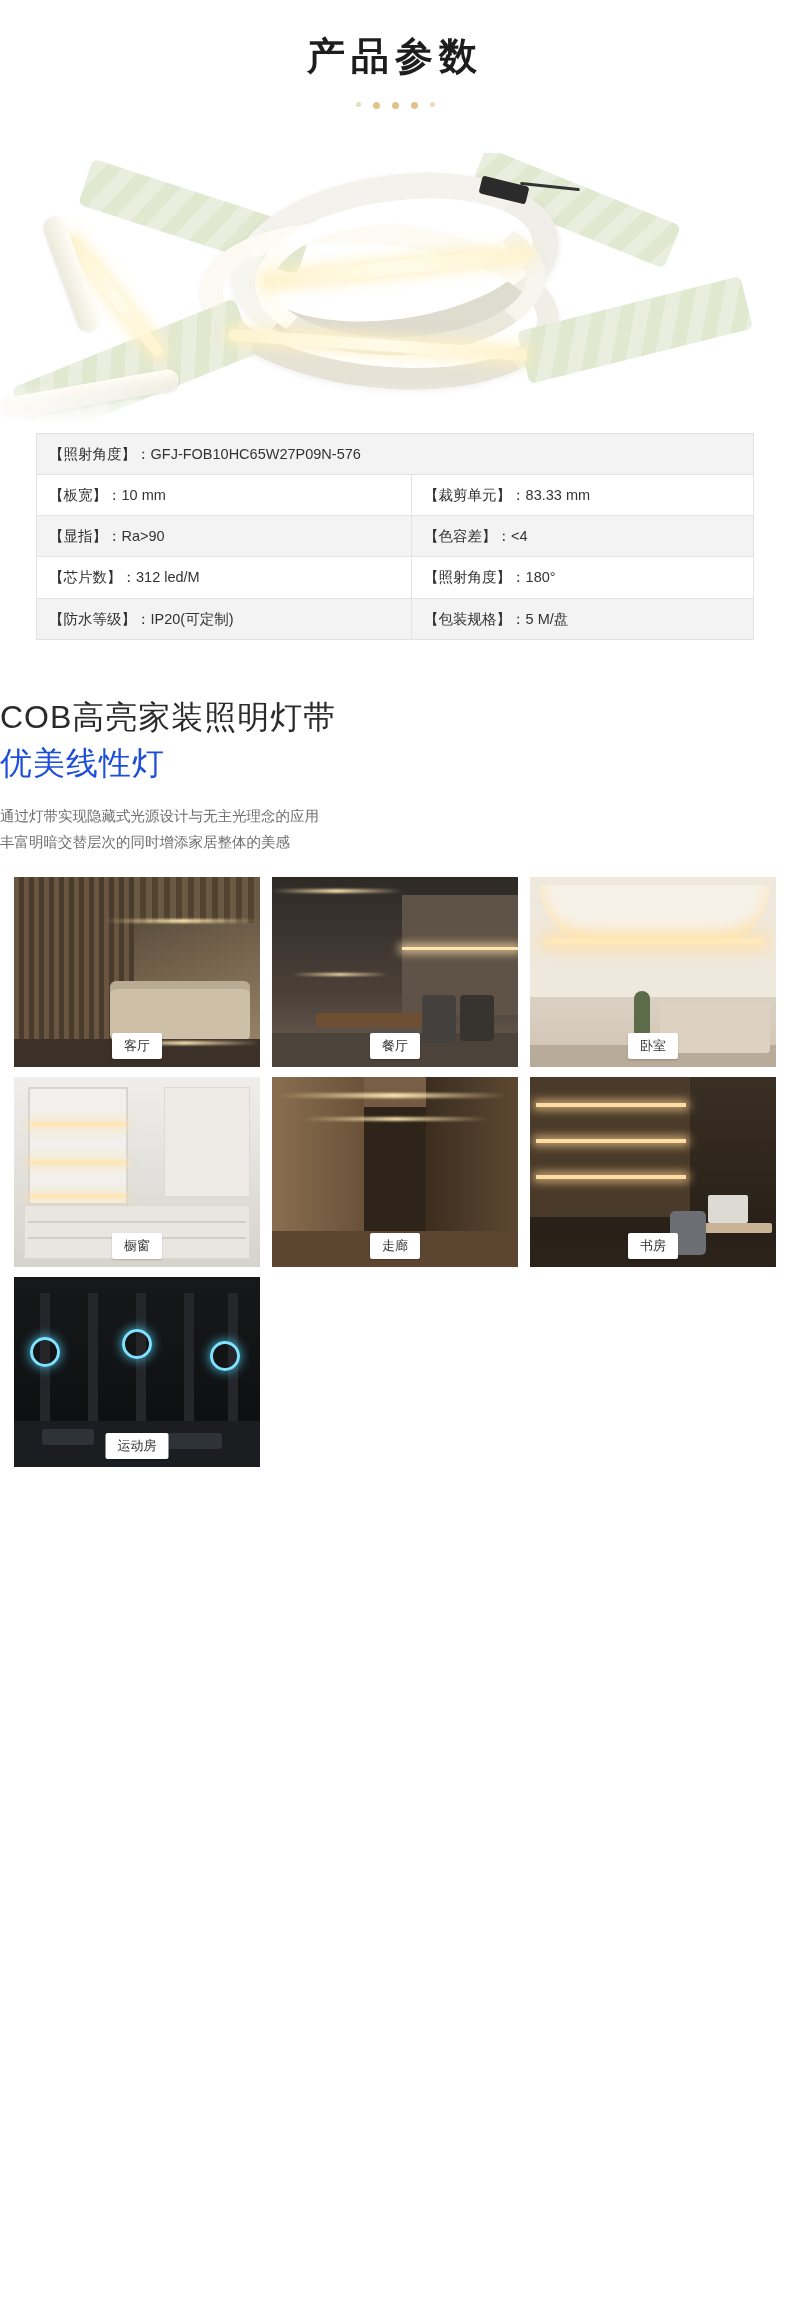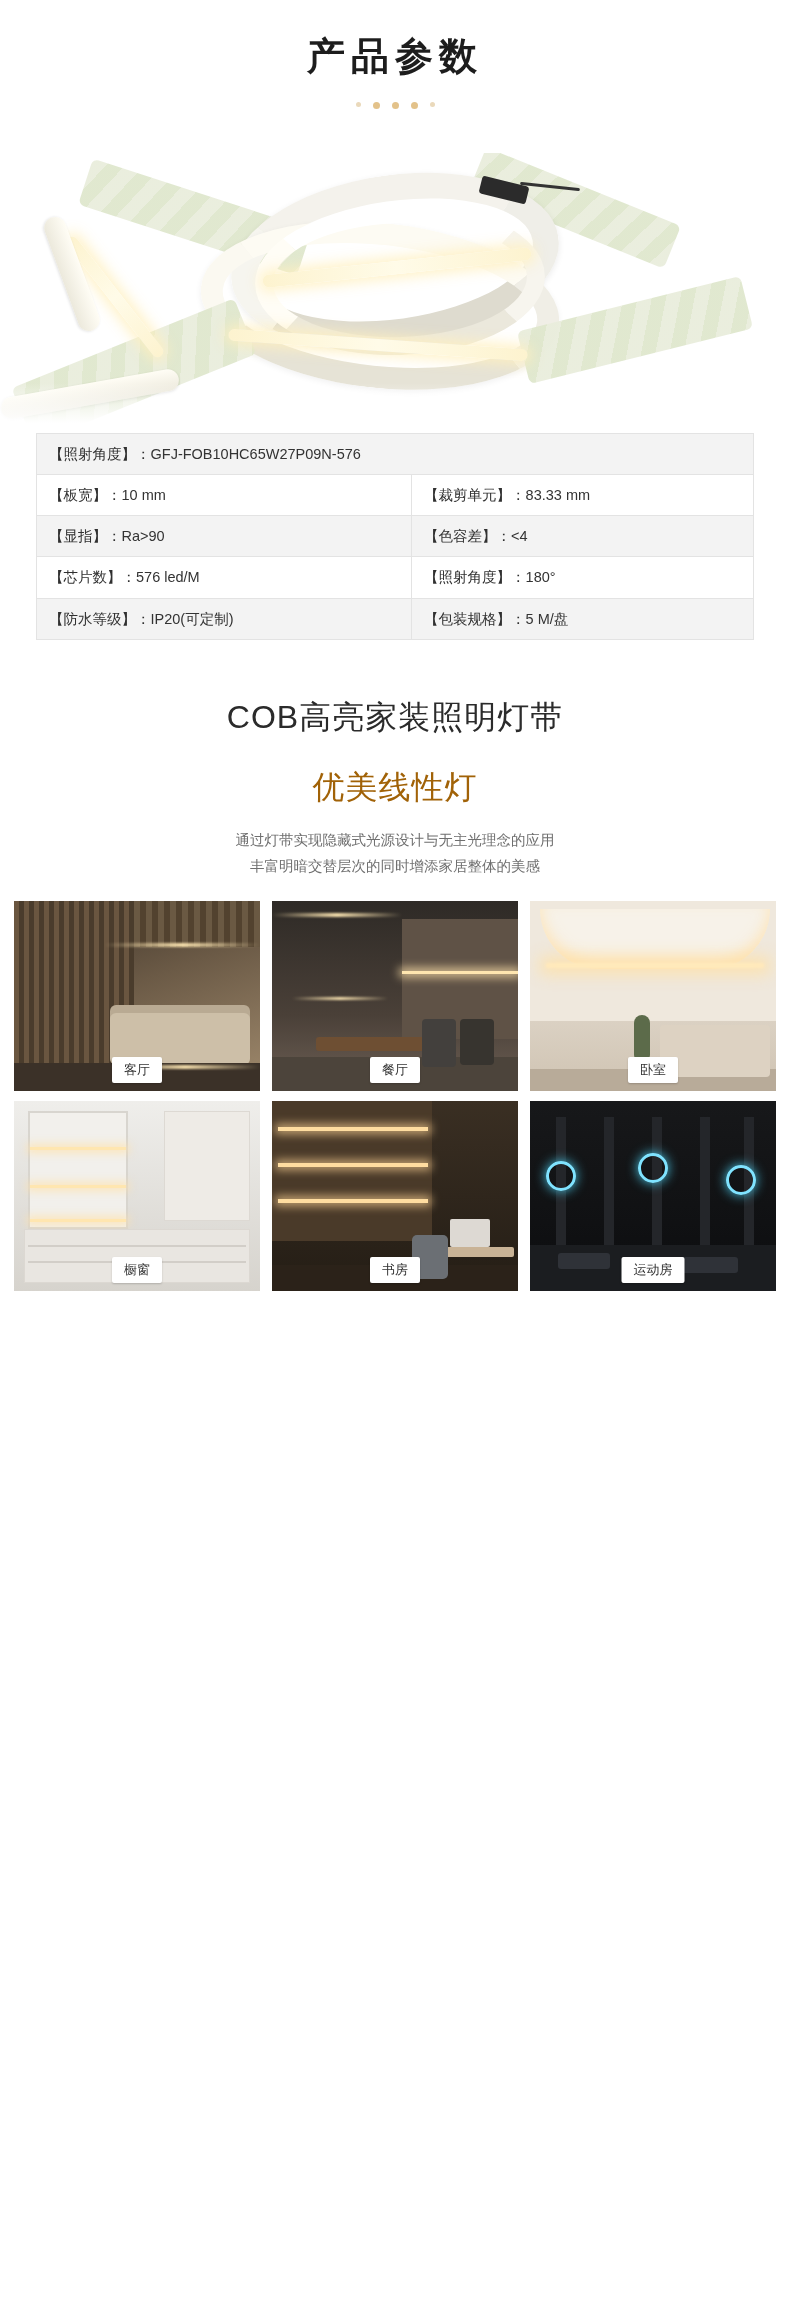--- a/index.html
+++ b/index.html
@@ -127,35 +127,33 @@
     line-height: 1.4;
     white-space: nowrap;
   }
   .spec-table tr.odd td { background: #f3f3f3; }
   .spec-table tr.even td { background: #ffffff; }
   .spec-key { color: #303030; }
   .spec-model-cell { }
 
   
   .promo {
-    text-align: center;
     margin-top: 54px;
   }
   .promo-line1 {
     font-size: 32px;
     color: #2b2b2b;
     letter-spacing: 1px;
     line-height: 1.45;
   }
   .promo-line2 {
     font-size: 32px;
-    color: #a16207;
+    color: #1d4ed8;
     letter-spacing: 1px;
     line-height: 1.45;
-    margin-top: 24px;
   }
   .promo-sub {
     margin-top: 16px;
     font-size: 14.5px;
     color: #6f6f6f;
     line-height: 1.8;
   }
 
   
   .gallery {
@@ -318,21 +316,21 @@
     </tr>
     <tr class="even">
       <td><span class="spec-key">【板宽】：</span><span>10 mm</span></td>
       <td><span class="spec-key">【裁剪单元】：</span><span>83.33 mm</span></td>
     </tr>
     <tr class="odd">
       <td><span class="spec-key">【显指】：</span><span>Ra&gt;90</span></td>
       <td><span class="spec-key">【色容差】：</span><span>&lt;4</span></td>
     </tr>
     <tr class="even">
-      <td><span class="spec-key">【芯片数】：</span><span>576 led/M</span></td>
+      <td><span class="spec-key">【芯片数】：</span><span>312 led/M</span></td>
       <td><span class="spec-key">【照射角度】：</span><span>180°</span></td>
     </tr>
     <tr class="odd">
       <td><span class="spec-key">【防水等级】：</span><span>IP20(可定制)</span></td>
       <td><span class="spec-key">【包装规格】：</span><span>5 M/盘</span></td>
     </tr>
   </tbody>
 </table>
 
 <div class="promo">
@@ -392,20 +390,31 @@
       <div class="shelf sh1"></div>
       <div class="shelf sh2"></div>
       <div class="shelf sh3"></div>
       <div class="base"></div>
       <div class="draw d1"></div>
       <div class="draw d2"></div>
     </div>
     <div class="caption">橱窗</div>
   </div>
 
+  <div class="cell">
+    <div class="scene s5">
+      <div class="wallL"></div>
+      <div class="wallR"></div>
+      <div class="end"></div>
+      <div class="glow g1"></div>
+      <div class="glow g2"></div>
+      <div class="floor"></div>
+    </div>
+    <div class="caption">走廊</div>
+  </div>
 
 
   <div class="cell">
     <div class="scene s8">
       <div class="panel"></div>
       <div class="shelf sa"></div>
       <div class="shelf sb"></div>
       <div class="shelf sc"></div>
       <div class="floor"></div>
       <div class="desk"></div>

